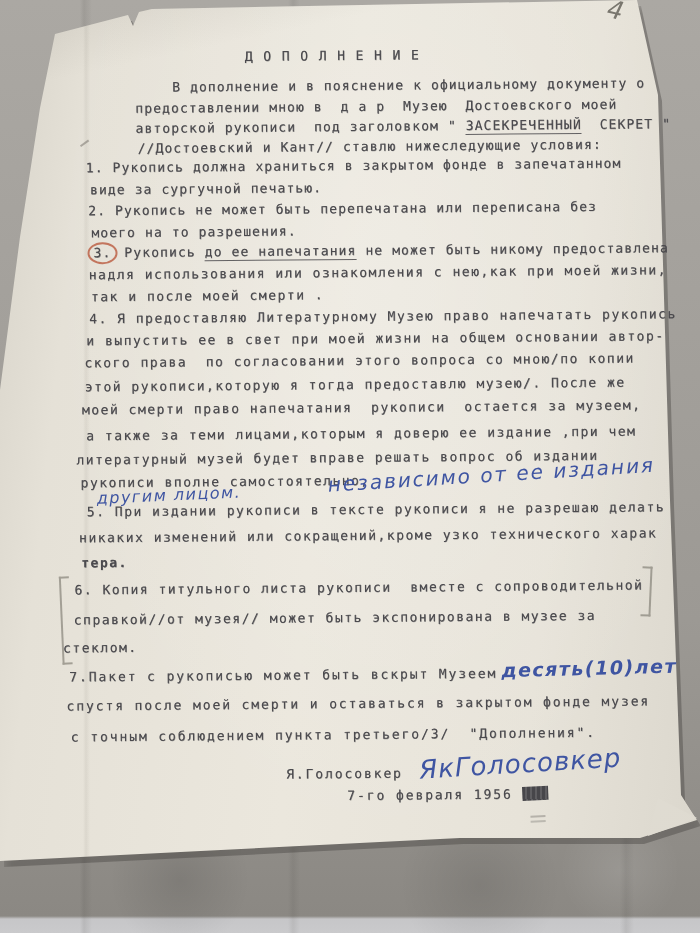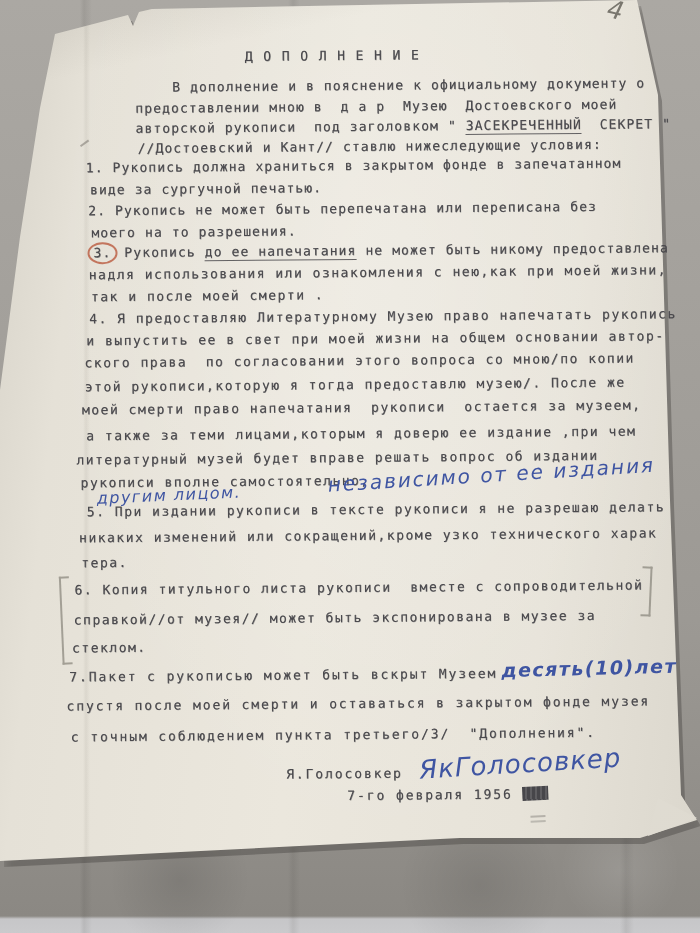--- a/index.html
+++ b/index.html
@@ -95,25 +95,25 @@
     <div class="tline sp2" style="left:85px;top:377px;">этой рукописи,которую я тогда предоставлю музею/. После же</div>
     <div class="tline sp2" style="left:82px;top:400px;">моей смерти право напечатания  рукописи  остается за музеем,</div>
     <div class="tline sp2" style="left:86px;top:426px;">а также за теми лицами,которым я доверю ее издание ,при чем</div>
     <div class="tline sp2" style="left:76px;top:450px;">литературный музей будет вправе решать вопрос об издании</div>
     <div class="tline sp2" style="left:80px;top:473px;">рукописи вполне самостоятельно,</div>
     <div class="hw hw-insert1">независимо от ее издания</div>
     <div class="hw hw-insert2">другим лицом.</div>
 
     <div class="tline sp2" style="left:86px;top:502px;">5. При издании рукописи в тексте рукописи я не разрешаю делать</div>
     <div class="tline sp2" style="left:78px;top:528px;">никаких изменений или сокращений,кроме узко технического харак</div>
-    <div class="tline sp2" style="left:80px;top:553px;">тера.</div>
+    <div class="tline sp2" style="left:80px;top:553px;font-weight:bold;">тера.</div>
 
     <div class="tline sp2" style="left:73px;top:580px;">6. Копия титульного листа рукописи  вместе с сопроводительной</div>
     <div class="tline sp2" style="left:72px;top:610px;">справкой//от музея// может быть экспонирована в музее за</div>
-    <div class="tline sp2" style="left:70px;top:638px;">стеклом.</div>
+    <div class="tline sp2" style="left:61px;top:638px;">стеклом.</div>
     <div class="bracket bracket-left"></div>
     <div class="bracket bracket-right"></div>
 
     <div class="tline sp4" style="left:67px;top:667px;">7.Пакет с рукописью может быть вскрыт Музеем</div>
     <div class="hw hw-insert3">десять(10)лет</div>
     <div class="tline sp4" style="left:64px;top:696px;">спустя после моей смерти и оставаться в закрытом фонде музея</div>
     <div class="tline sp4" style="left:68px;top:727px;">с точным соблюдением пункта третьего/3/  "Дополнения".</div>
 
     <div class="tline sp4" style="left:283px;top:766px;">Я.Голосовкер</div>
     <div class="hw hw-signature">ЯкГолосовкер</div>

